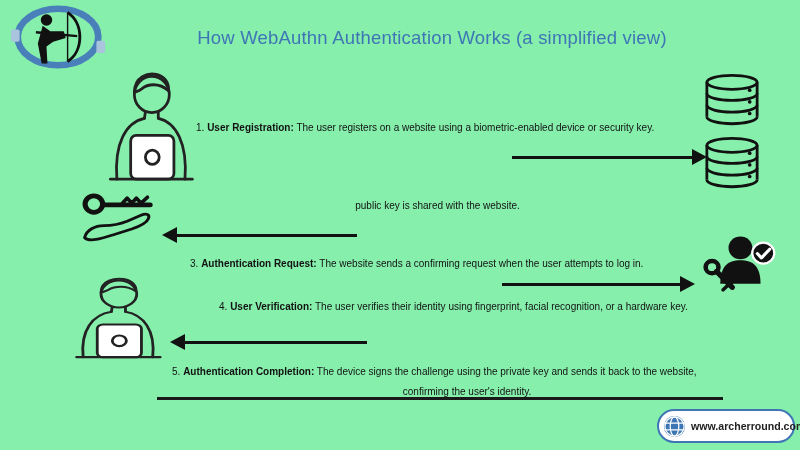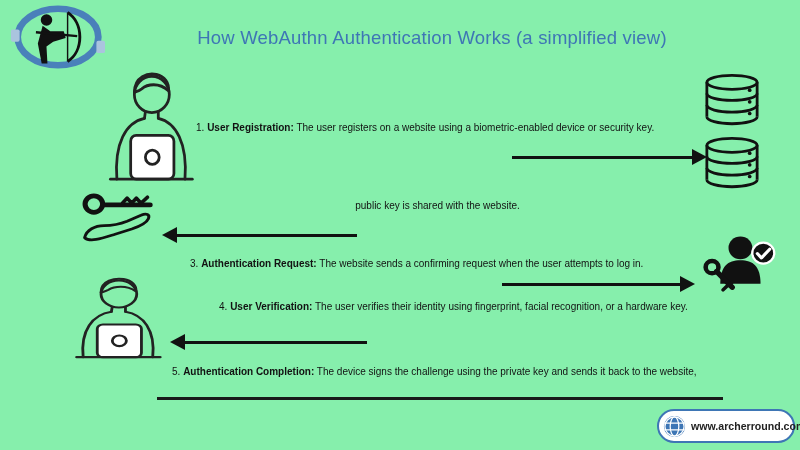--- a/index.html
+++ b/index.html
@@ -182,20 +182,21 @@
   </div>
 
   <div class="arrow left" style="left:171px;top:334px;width:196px;"></div>
 
   <div class="step" style="left:148px;top:365px;width:590px;margin-left:24px;">
     <div class="line1">
       <span>5.</span>
       <b>Authentication Completion:</b>
       <span>The device signs the challenge using the private key and sends it back to the website,</span>
     </div>
+    <div class="line2">confirming the user's identity.</div>
   </div>
 
   <div id="bottom-rule"></div>
 
   <div id="site-badge">
     <span class="icon" style="position:static;width:23px;height:23px;flex:0 0 23px;">
       <svg viewBox="0 0 24 24">
         <circle cx="12" cy="12" r="11" fill="#3e76b5"></circle>
         <g stroke="#fff" stroke-width="1.3" fill="none">
           <ellipse cx="12" cy="12" rx="4.5" ry="10"></ellipse>

